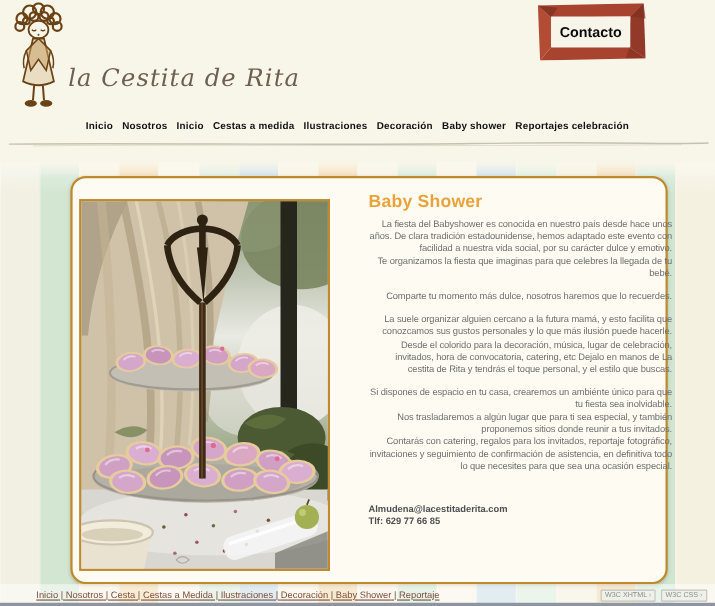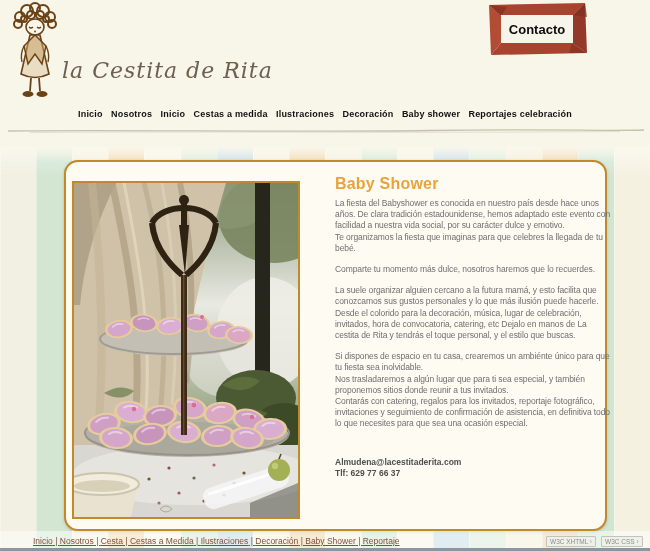--- a/index.html
+++ b/index.html
@@ -30,21 +30,21 @@
   .photo-frame{
     position:absolute;left:72px;top:181px;width:224px;height:334px;
     border:2px solid #c0892c;background:#cfc2a9;
   }
   .text-col{position:absolute;left:335px;top:175px;width:276px;}
   .text-col h1{
     margin:0 0 5px 0;font-size:16px;font-weight:bold;color:#e9a33b;letter-spacing:.2px;
   }
   .text-col p{
     margin:0 0 10px 0;font-size:8.5px;line-height:11.2px;color:#6f6f6f;
-    letter-spacing:-.1px;white-space:pre-line;
+    letter-spacing:-.1px;white-space:pre-line;text-align:right;
   }
   .text-col p.gap-lg{}
   .contact-block{margin-top:27px;font-size:8.5px;line-height:11.3px;font-weight:bold;color:#4e4e4e;}
   
   .footer-band{position:absolute;left:0;top:531px;width:650px;height:17px;background:rgba(255,255,255,.5);}
   .footer-links{position:absolute;left:33px;top:536px;font-size:8.5px;color:#7d4f3c;white-space:nowrap;text-decoration:underline;}
   .footer-links a{color:#7d4f3c;text-decoration:none;cursor:pointer;}
   .footer-links .sep{color:#7d4f3c;}
   .badges{position:absolute;left:546px;top:536px;display:flex;gap:5px;align-items:center;}
   .badge{
@@ -254,21 +254,21 @@
     <h1>Baby Shower</h1>
     <p>La fiesta del Babyshower es conocida en nuestro país desde hace unos años. De clara tradición estadounidense, hemos adaptado este evento con facilidad a nuestra vida social, por su carácter dulce y emotivo.
 Te organizamos la fiesta que imaginas para que celebres la llegada de tu bebé.</p>
     <p class="gap-lg">Comparte tu momento más dulce, nosotros haremos que lo recuerdes.</p>
     <p>La suele organizar alguien cercano a la futura mamá, y esto facilita que conozcamos sus gustos personales y lo que más ilusión puede hacerle. Desde el colorido para la decoración, música, lugar de celebración, invitados, hora de convocatoria, catering, etc Dejalo en manos de La cestita de Rita y tendrás el toque personal, y el estilo que buscas.</p>
     <p>Si dispones de espacio en tu casa, crearemos un ambiénte único para que tu fiesta sea inolvidable.
 Nos trasladaremos a algún lugar que para ti sea especial, y también proponemos sitios donde reunir a tus invitados.
 Contarás con catering, regalos para los invitados, reportaje fotográfico, invitaciones y seguimiento de confirmación de asistencia, en definitiva todo lo que necesites para que sea una ocasión especial.</p>
     <div class="contact-block">
       <div>Almudena@lacestitaderita.com</div>
-      <div>Tlf: 629 77 66 37</div>
+      <div>Tlf: 629 77 66 85</div>
     </div>
   </div>
 
   <div class="footer-band"></div>
   <div class="footer-links">
     <a href="#">Inicio</a><span class="sep"> | </span><a href="#">Nosotros</a><span class="sep"> | </span><a href="#">Cesta</a><span class="sep"> | </span><a href="#">Cestas a Medida</a><span class="sep"> | </span><a href="#">Ilustraciones</a><span class="sep"> | </span><a href="#">Decoración</a><span class="sep"> | </span><a href="#">Baby Shower</a><span class="sep"> | </span><a href="#">Reportaje</a>
   </div>
   <div class="badges">
     <span class="badge"><span>W3C XHTML</span> <span class="arr">›</span></span>
     <span class="badge"><span>W3C CSS</span> <span class="arr">›</span></span>

